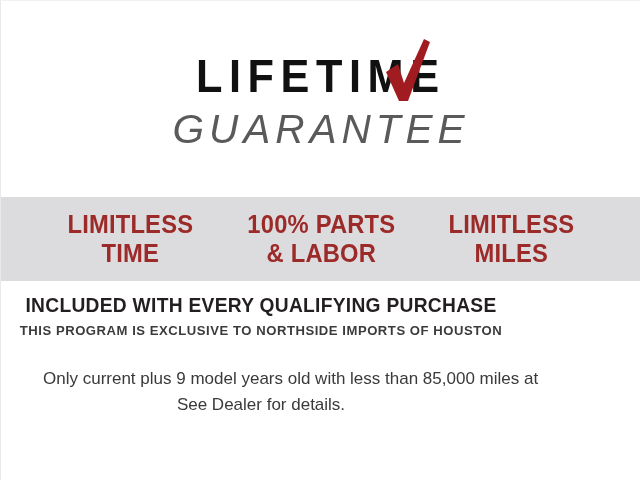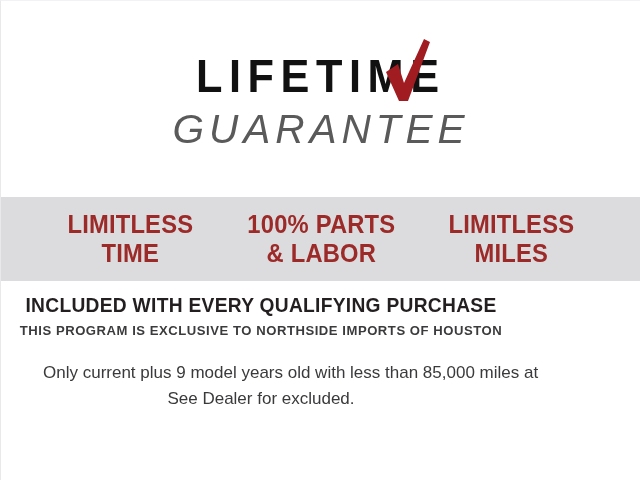--- a/index.html
+++ b/index.html
@@ -124,21 +124,21 @@
     margin-top: 6px;
     transform: scaleX(0.97);
     display: block;
   }
   .fineprint {
     font-family: "Liberation Sans", sans-serif;
     font-weight: normal;
     font-size: 17px;
     line-height: 26px;
     color: #3a3a3c;
-    margin-top: 22px;
+    margin-top: 28px;
     padding: 0 42px;
   }
   .fineprint span {
     display: block;
     white-space: nowrap;
   }
 </style>
 </head>
 <body>
 
@@ -167,17 +167,17 @@
       <span class="l1">LIMITLESS</span>
       <span class="l2">MILES</span>
     </div>
   </div>
 
   <div class="copy-block">
     <span class="headline">INCLUDED WITH EVERY QUALIFYING PURCHASE</span>
     <span class="subheadline">THIS PROGRAM IS EXCLUSIVE TO NORTHSIDE IMPORTS OF HOUSTON</span>
     <div class="fineprint">
       <span>Only current plus 9 model years old with less than 85,000 miles at</span>
-      <span>See Dealer for excluded.</span>
+      <span>See Dealer for details.</span>
     </div>
   </div>
 
 </div>
 
 </body></html>

